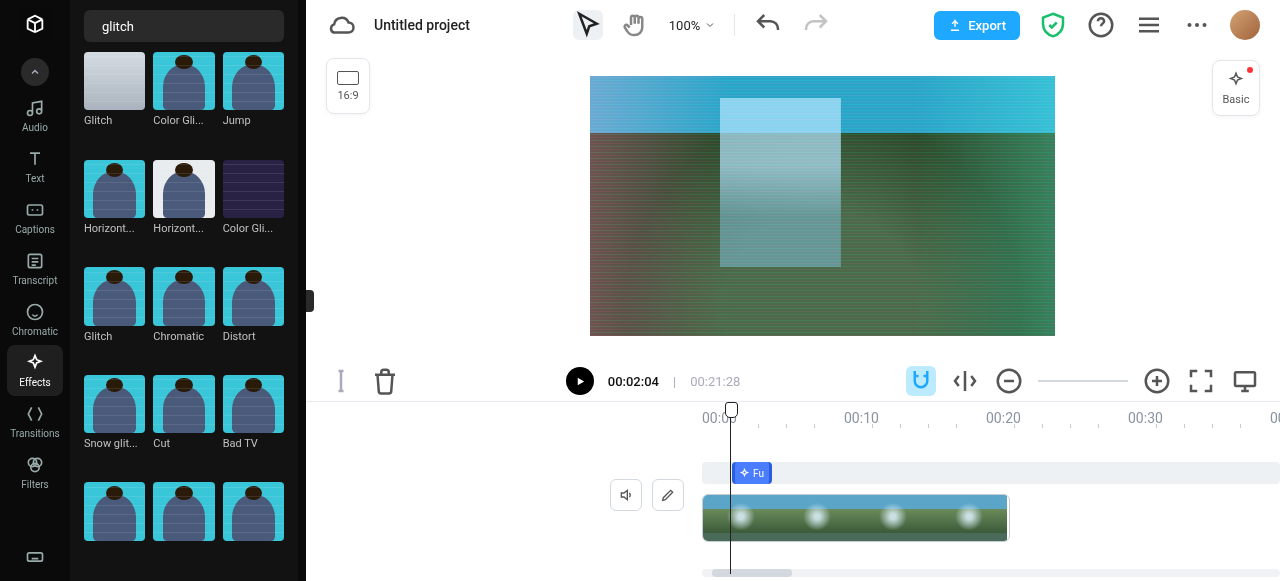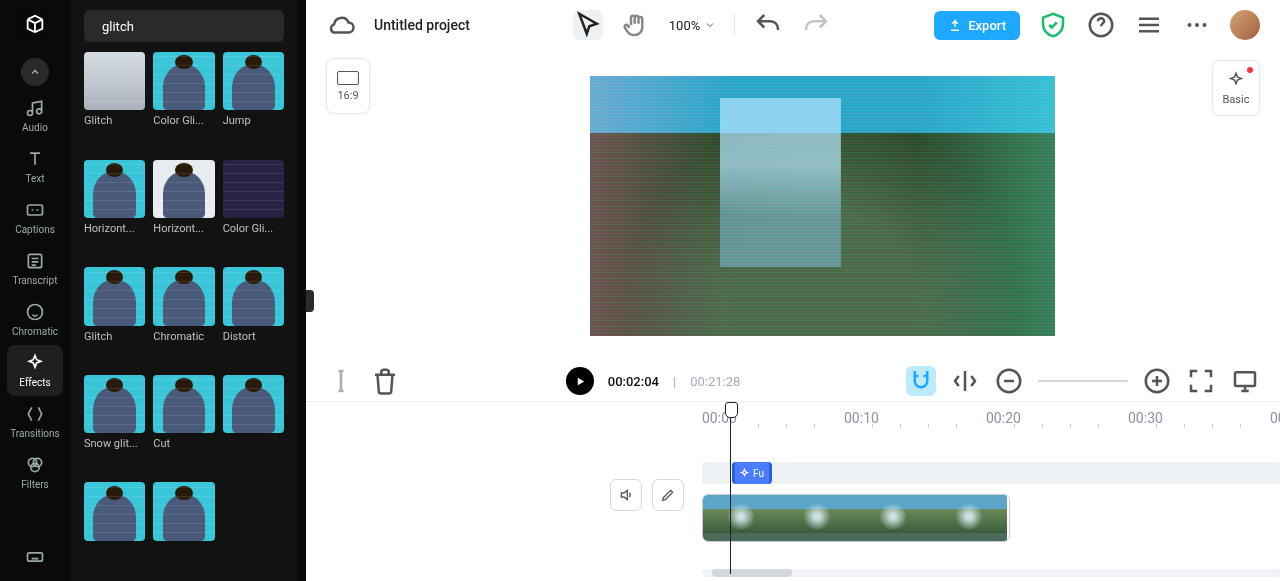--- a/index.html
+++ b/index.html
@@ -237,20 +237,26 @@
         <div class="thumb">
           <div class="person"></div>
         </div>
         <div class="effect-label">Snow glit...</div>
       </div>
       <div class="effect">
         <div class="thumb">
           <div class="person"></div>
         </div>
         <div class="effect-label">Cut</div>
+      </div>
+      <div class="effect">
+        <div class="thumb">
+          <div class="person"></div>
+        </div>
+        <div class="effect-label">Bad TV</div>
       </div>
       <div class="effect">
         <div class="thumb">
           <div class="person"></div>
         </div>
         <div class="effect-label"></div>
       </div>
       <div class="effect">
         <div class="thumb">
           <div class="person"></div>

